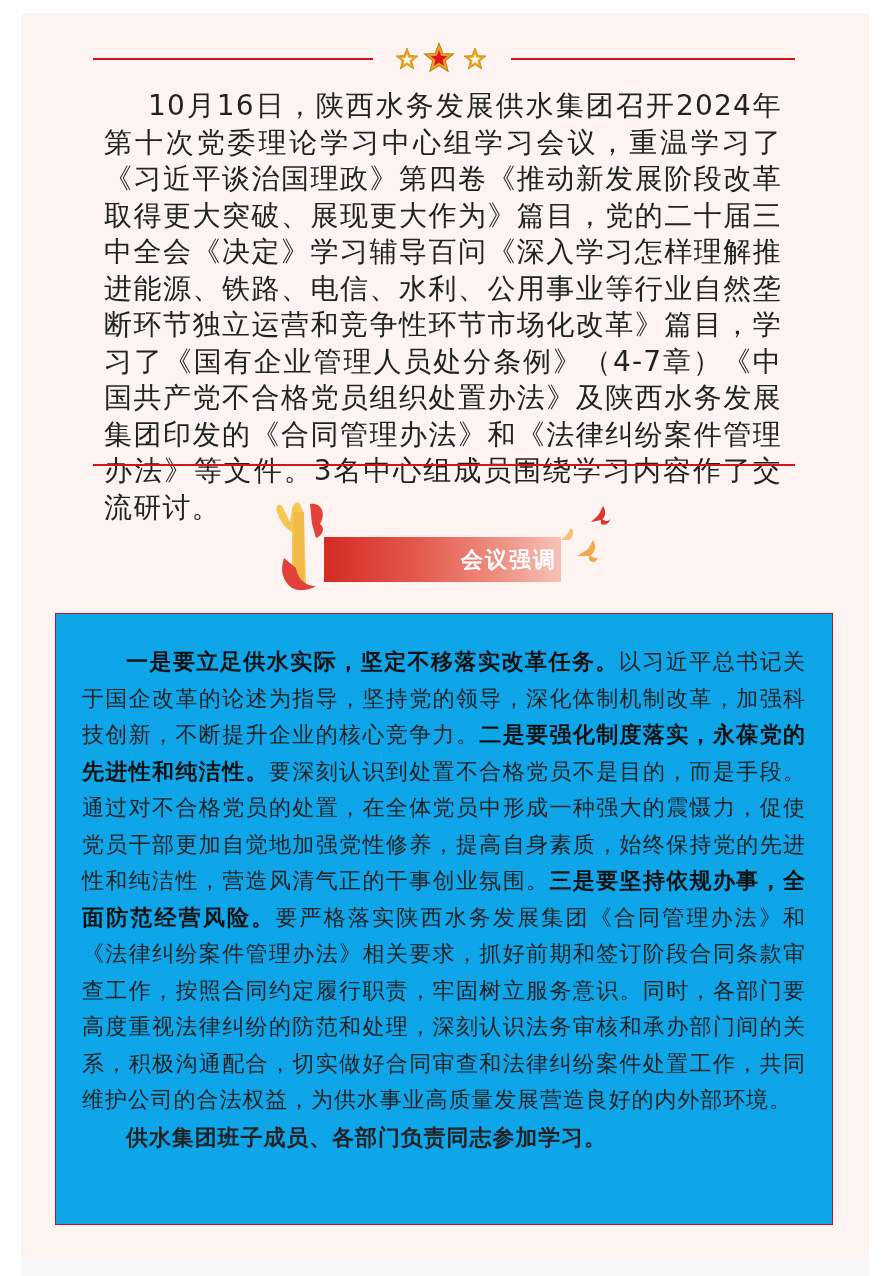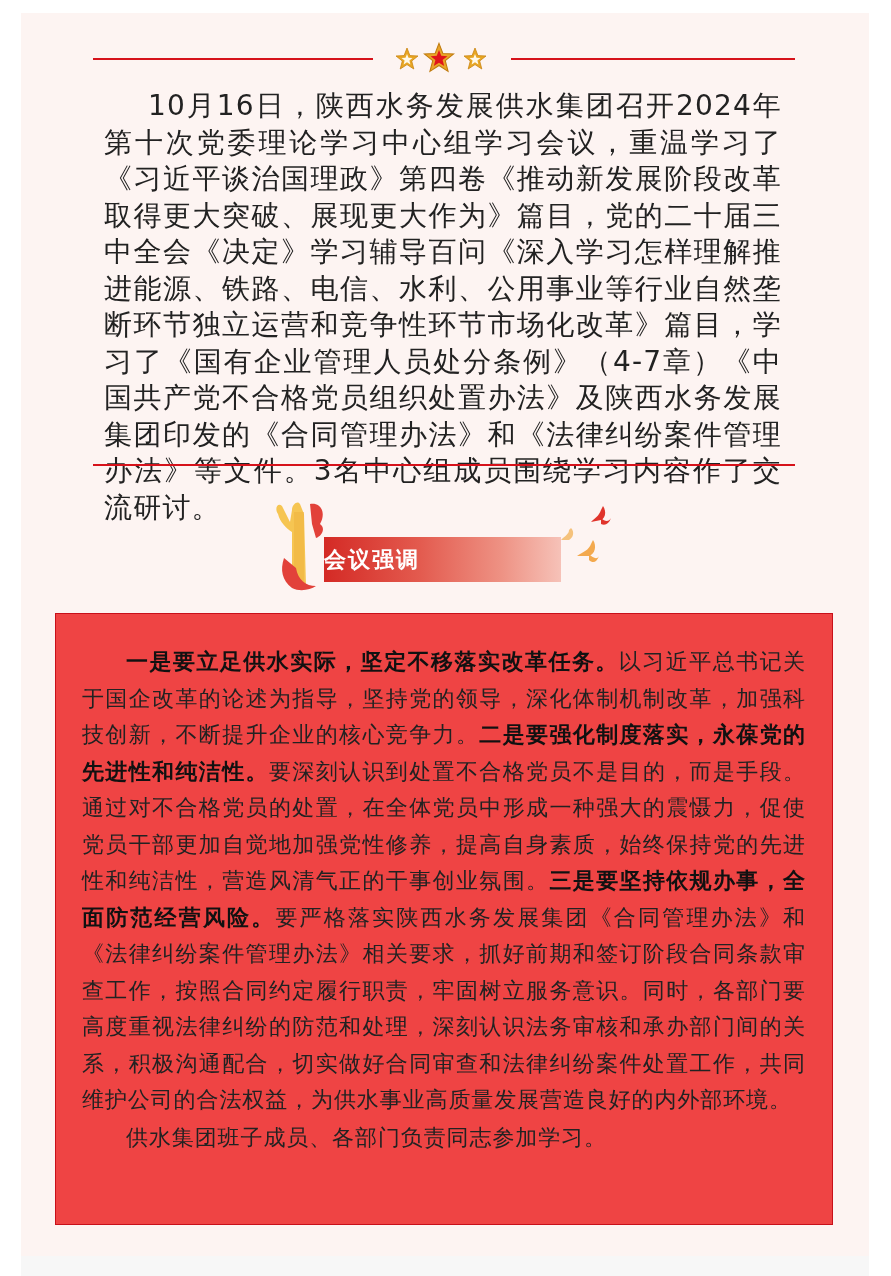--- a/index.html
+++ b/index.html
@@ -97,21 +97,21 @@
       height: 45px;
       background: linear-gradient(90deg, #d42a25 0%, #e35a4e 40%, #ee9284 75%, #f6c2b8 100%);
     }
     .banner-title {
       position: absolute;
       left: 62px;
       top: 43px;
       width: 237px;
       height: 45px;
       line-height: 45px;
-      text-align: left;
+      text-align: right;
       color: #ffffff;
       font-size: 22px;
       font-weight: bold;
       letter-spacing: 2px;
       padding-right: 4px;
     }
     .pillar-icon {
       position: absolute;
       left: 8px;
       top: 0;
@@ -122,37 +122,37 @@
       top: 0;
     }
 
     
     .content-box {
       position: absolute;
       left: 55px;
       top: 613px;
       width: 778px;
       height: 612px;
-      background: #ef4444;
+      background: #0ea5e9;
       border: 1.5px solid #c8101a;
     }
     .content-text {
       position: absolute;
       left: 26px;
       top: 30px;
       width: 724px;
       font-size: 22px;
       line-height: 36.5px;
       letter-spacing: 0.9px;
       text-align: justify;
       color: #222;
     }
     .content-text p { text-indent: 44px; }
     .content-text b { font-weight: bold; color: #111; }
-    .content-text .closing { margin-top: 1px; }
+    .content-text .closing { margin-top: 1px; font-weight: bold; }
   </style>
 </head>
 <body>
 
 <div class="page"></div>
 <div class="footer-strip"></div>
 
 <div class="top-divider">
   <div class="line left"></div>
   <div class="stars">

